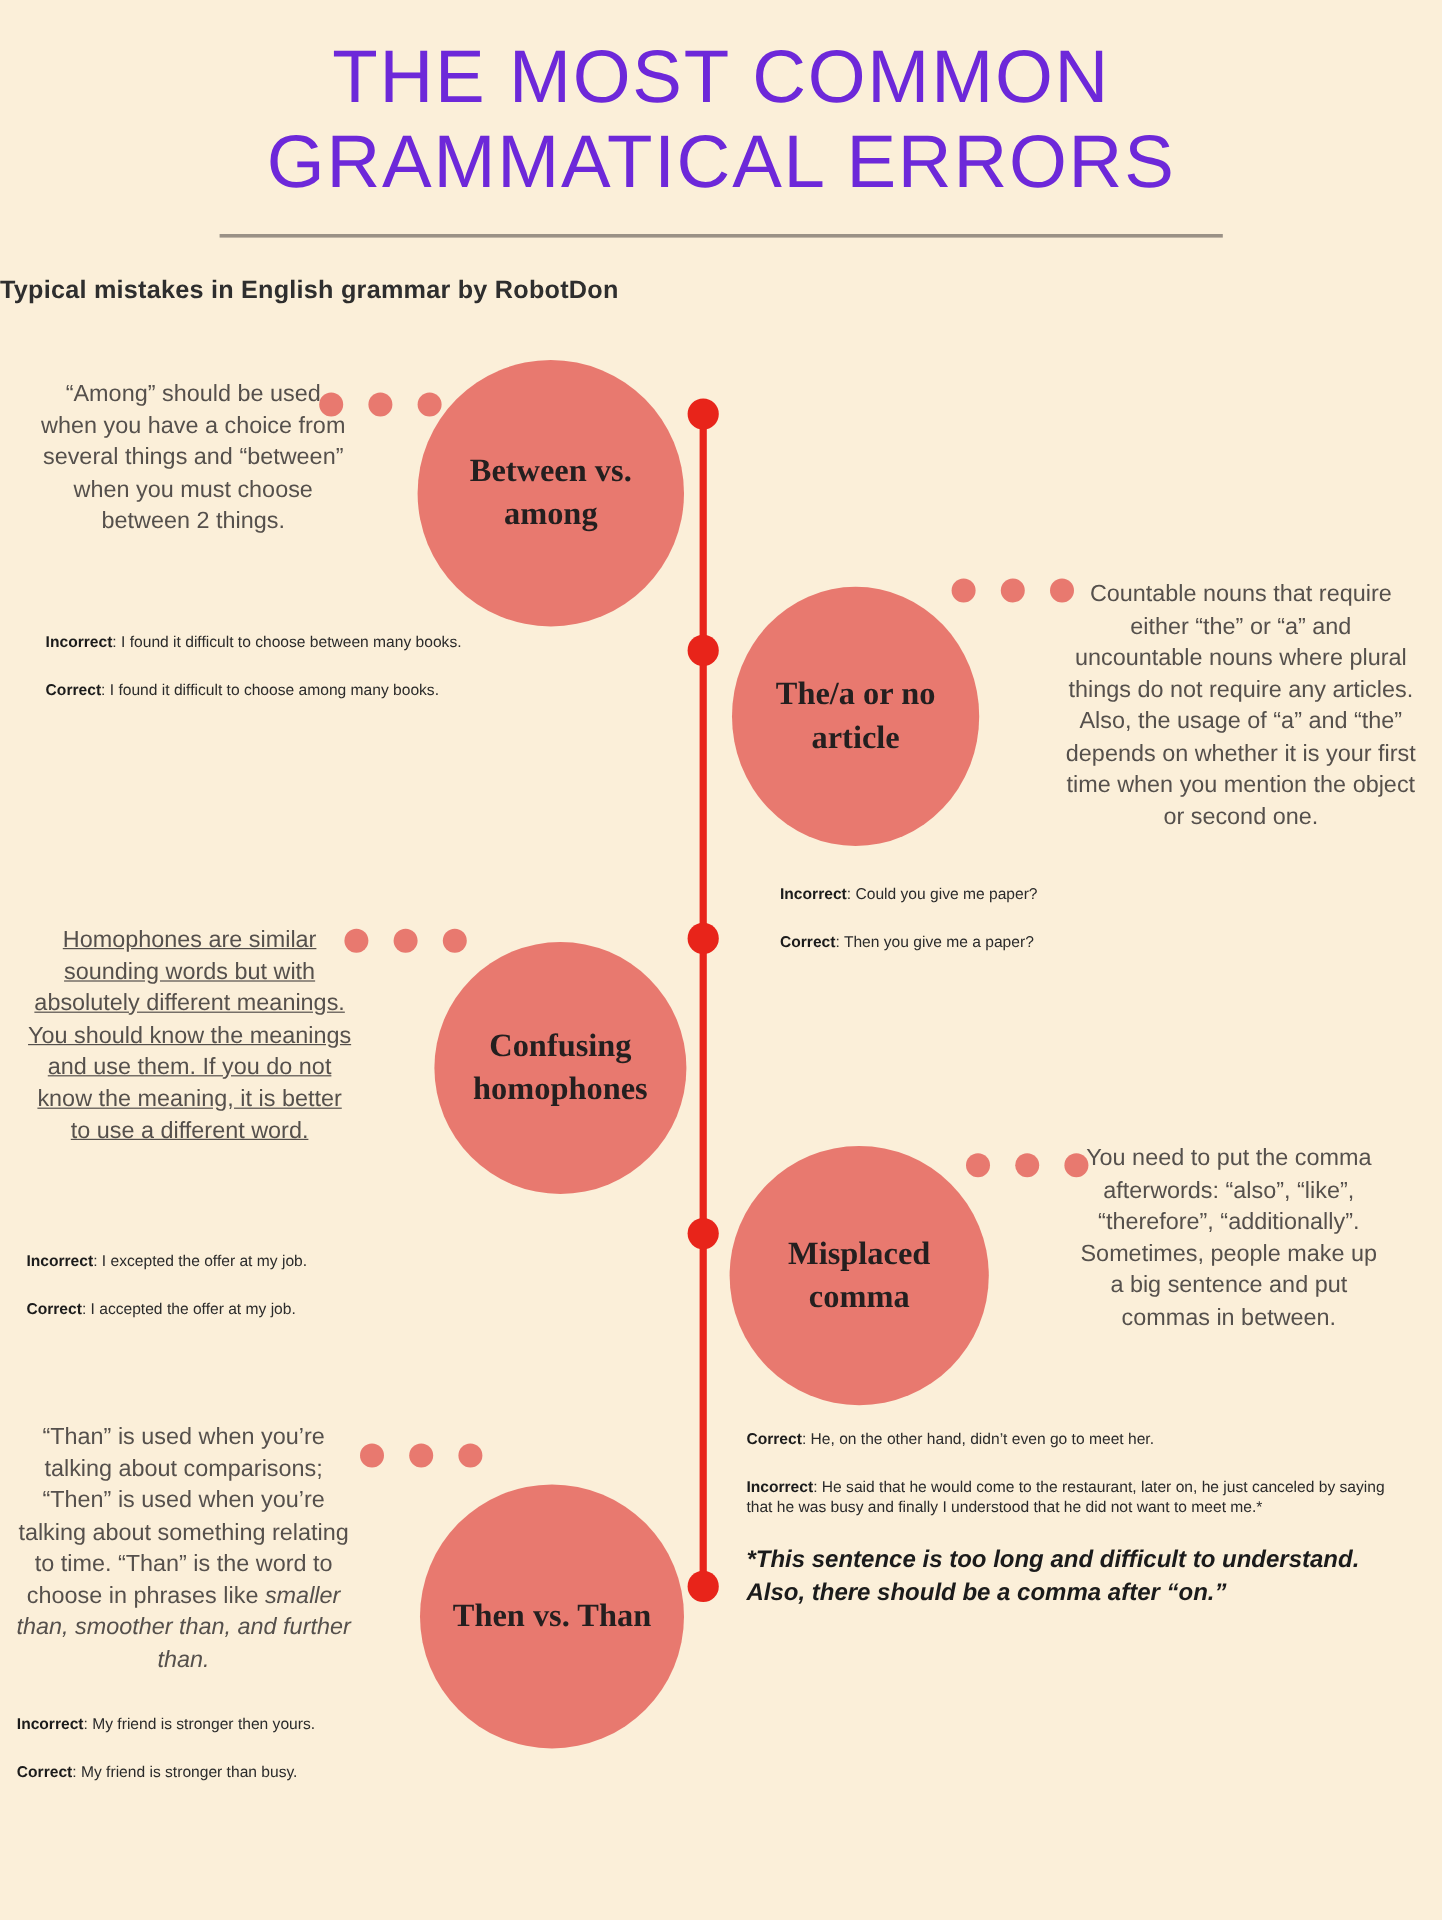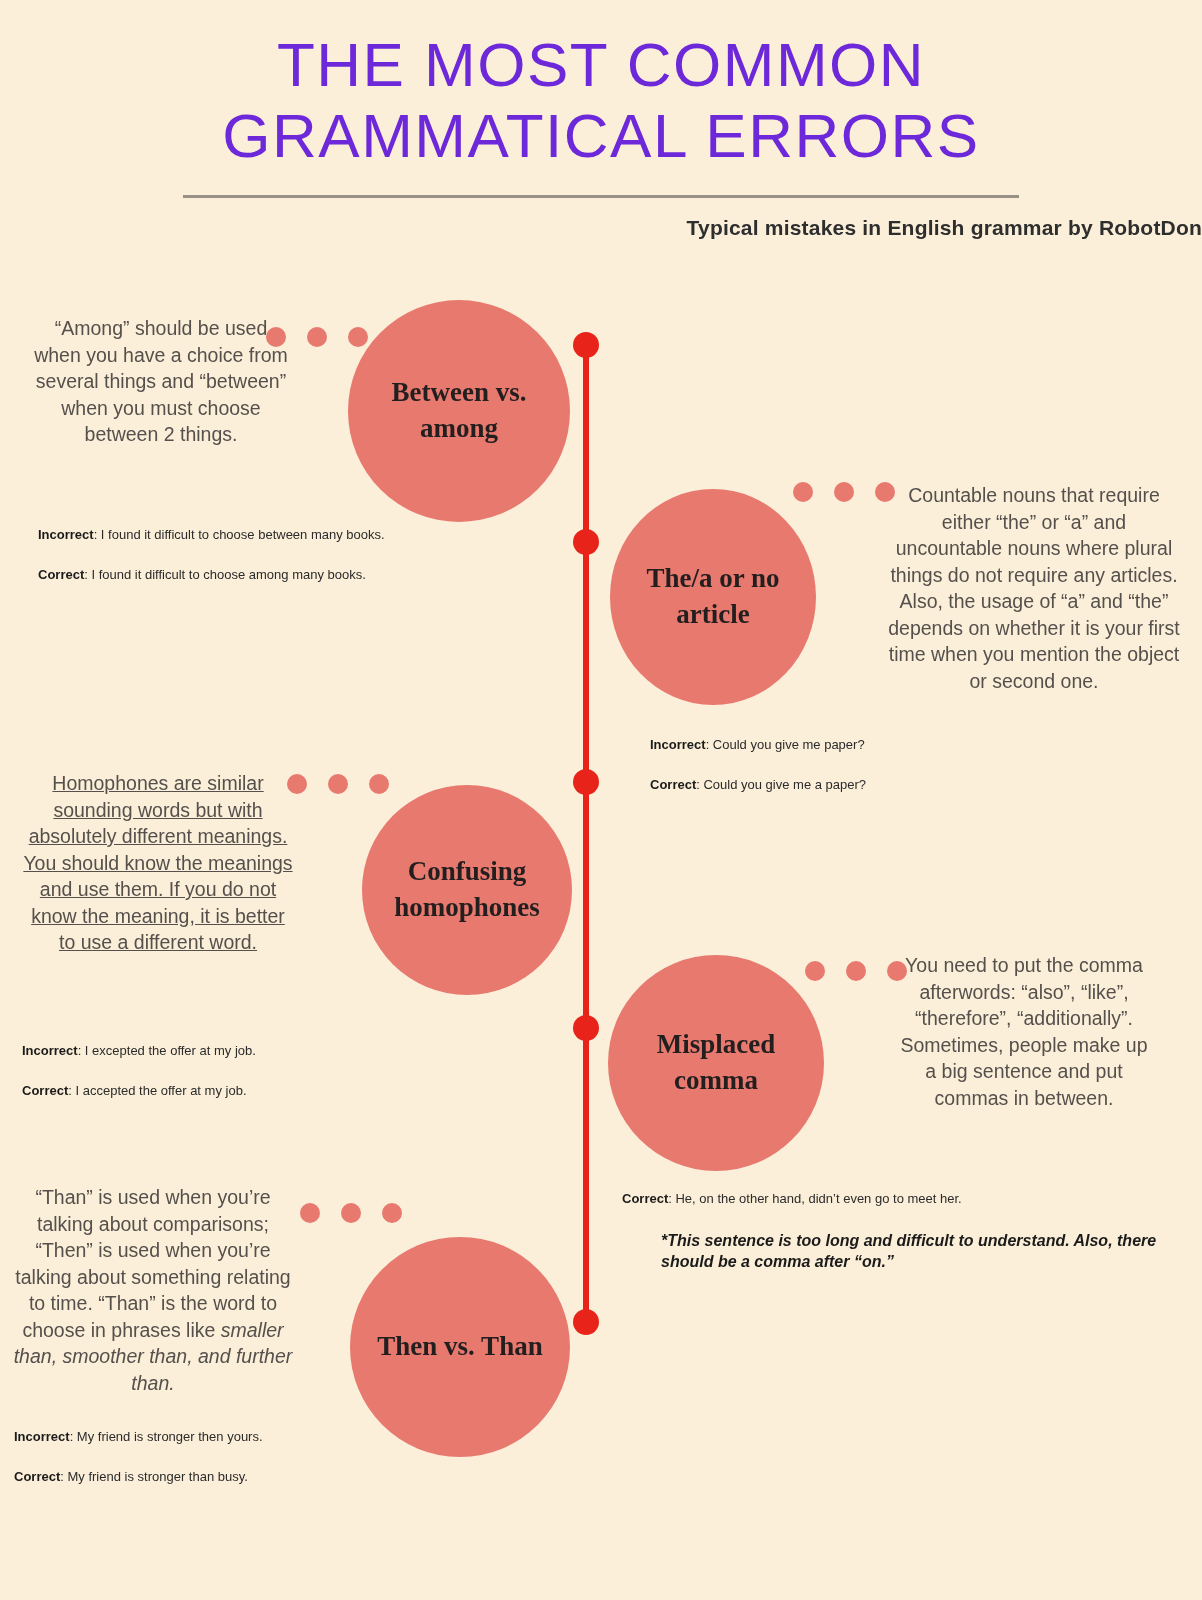--- a/index.html
+++ b/index.html
@@ -23,27 +23,26 @@
     letter-spacing:1.5px;
     line-height:1.12;
   }
   #title-1 { margin-top:30px; }
   #title-2 { margin-top:2px; }
   #title-divider {
     width:836px; height:3px; background:#9A9186;
     margin:24px auto 0 auto;
   }
   #subtitle {
-    text-align:right;
+    text-align:left;
     font-size:21px;
     font-weight:bold;
     color:#2E2E2E;
-    margin-top:18px;
+    margin-top:32px;
     letter-spacing:0.2px;
-    padding-left:20px;
   }
 
   
   #timeline-line {
     position:absolute; left:583px; top:345px;
     width:6px; height:985px;
     background:#E8241A;
   }
   .timeline-dot {
     position:absolute; width:26px; height:26px;
@@ -83,22 +82,22 @@
 
   
   .examples { position:absolute; }
   .example {
     font-size:13px; line-height:1.36; color:#2B2B2B;
     margin-bottom:22px;
   }
   .example:last-child { margin-bottom:0; }
   .example b { font-weight:bold; color:#1B1B1B; }
   .footnote {
-    font-size:16px; line-height:1.36; color:#1B1B1B;
-    font-style:italic; font-weight:bold;margin-left:39px;
+    font-size:20px; line-height:1.36; color:#1B1B1B;
+    font-style:italic; font-weight:bold;
   }
 
   
   #circle-1 { left:348px; top:300px;  width:222px; height:222px; }
   #circle-2 { left:610px; top:489px;  width:206px; height:216px; }
   #circle-3 { left:362px; top:785px;  width:210px; height:210px; }
   #circle-4 { left:608px; top:955px;  width:216px; height:216px; }
   #circle-5 { left:350px; top:1237px; width:220px; height:220px; }
 
   #dots-1 { left:266px; top:327px; }
@@ -161,21 +160,21 @@
   <span></span>
   <span></span>
   <span></span>
 </div>
 <div class="desc" id="desc-2">Countable nouns that require either “the” or “a” and uncountable nouns where plural things do not require any articles. Also, the usage of “a” and “the” depends on whether it is your first time when you mention the object or second one.</div>
 <div class="examples" id="ex-2">
   <div class="example">
     <b>Incorrect</b><span>: Could you give me paper?</span>
   </div>
   <div class="example">
-    <b>Correct</b><span>: Could you give me a paper?</span>
+    <b>Correct</b><span>: Then you give me a paper?</span>
   </div>
 </div>
 
 <div class="topic-circle" id="circle-3">
   <div class="topic-label">Confusing homophones</div>
 </div>
 <div class="dots" id="dots-3">
   <span></span>
   <span></span>
   <span></span>
@@ -196,20 +195,23 @@
 <div class="dots" id="dots-4">
   <span></span>
   <span></span>
   <span></span>
 </div>
 <div class="desc" id="desc-4">You need to put the comma afterwords: “also”, “like”, “therefore”, “additionally”. Sometimes, people make up a big sentence and put commas in between.</div>
 <div class="examples" id="ex-4">
   <div class="example">
     <b>Correct</b><span>: He, on the other hand, didn’t even go to meet her.</span>
   </div>
+  <div class="example">
+    <b>Incorrect</b><span>: He said that he would come to the restaurant, later on, he just canceled by saying that he was busy and finally I understood that he did not want to meet me.*</span>
+  </div>
   <div class="footnote">*This sentence is too long and difficult to understand. Also, there should be a comma after “on.”</div>
 </div>
 
 <div class="topic-circle" id="circle-5">
   <div class="topic-label">Then vs. Than</div>
 </div>
 <div class="dots" id="dots-5">
   <span></span>
   <span></span>
   <span></span>

